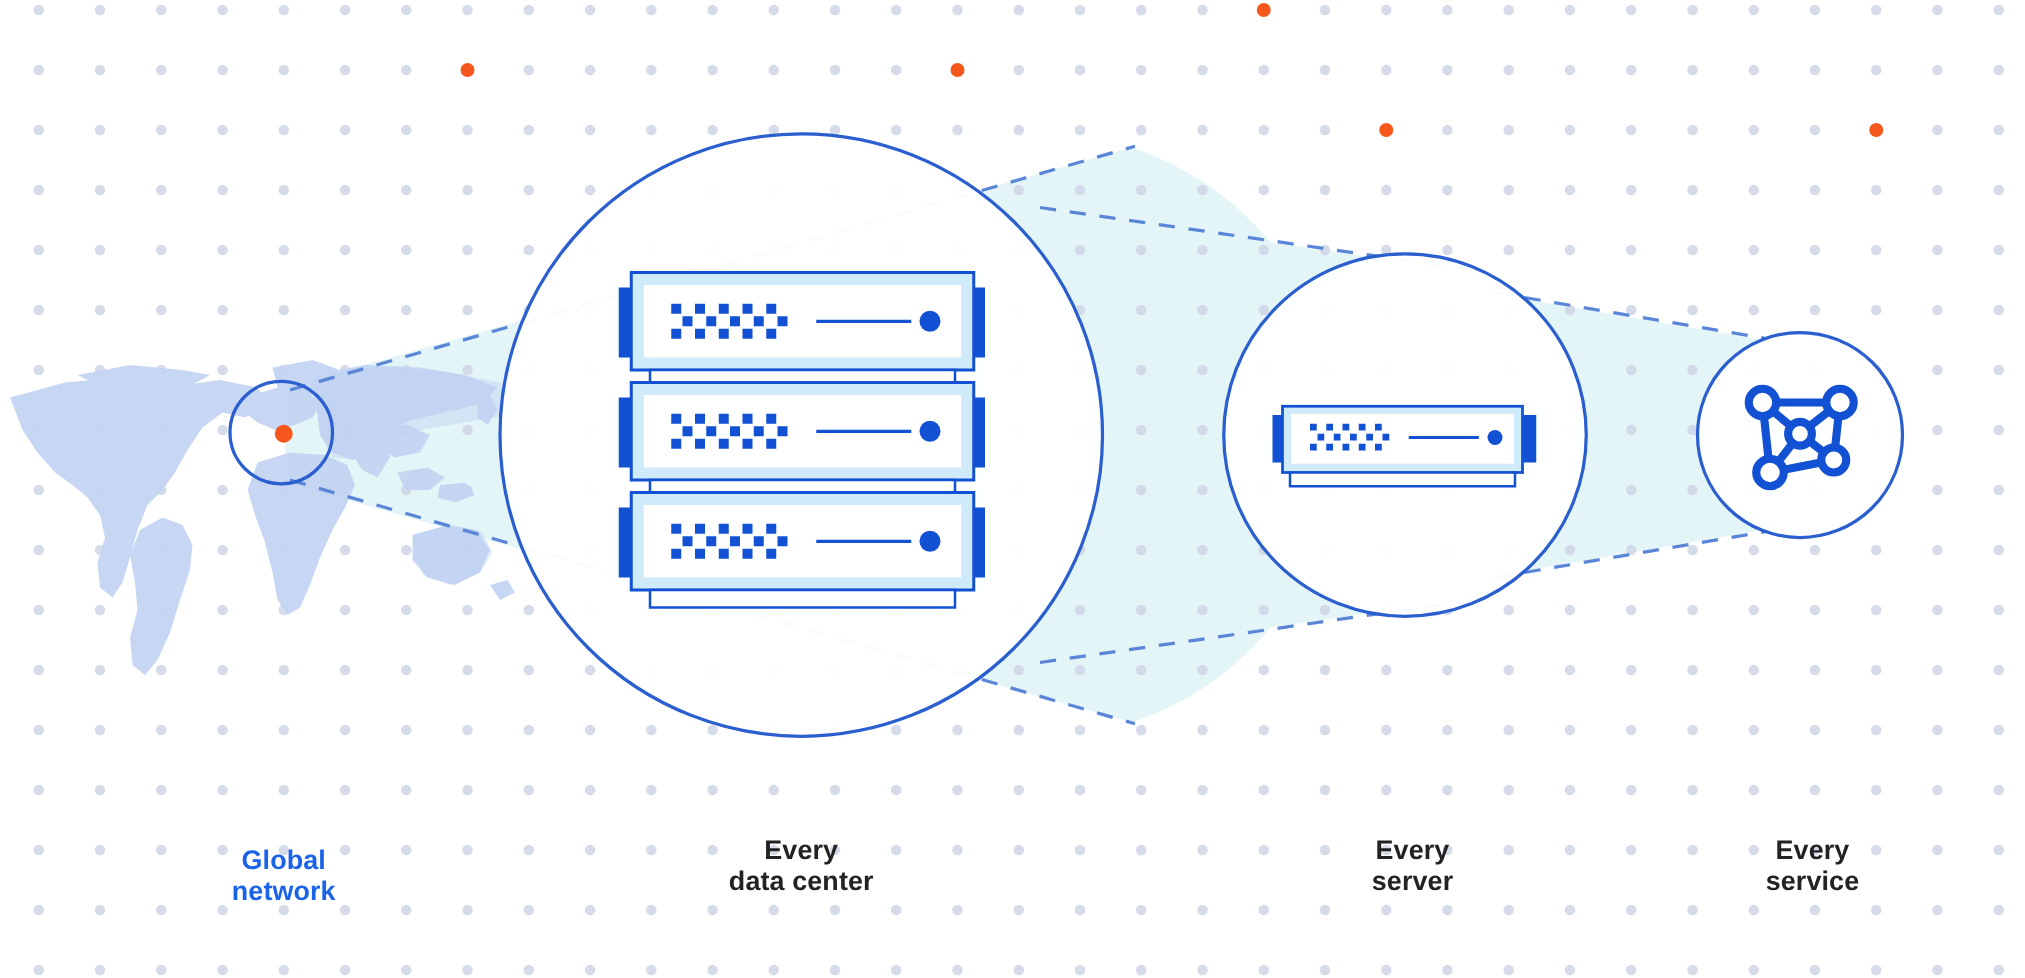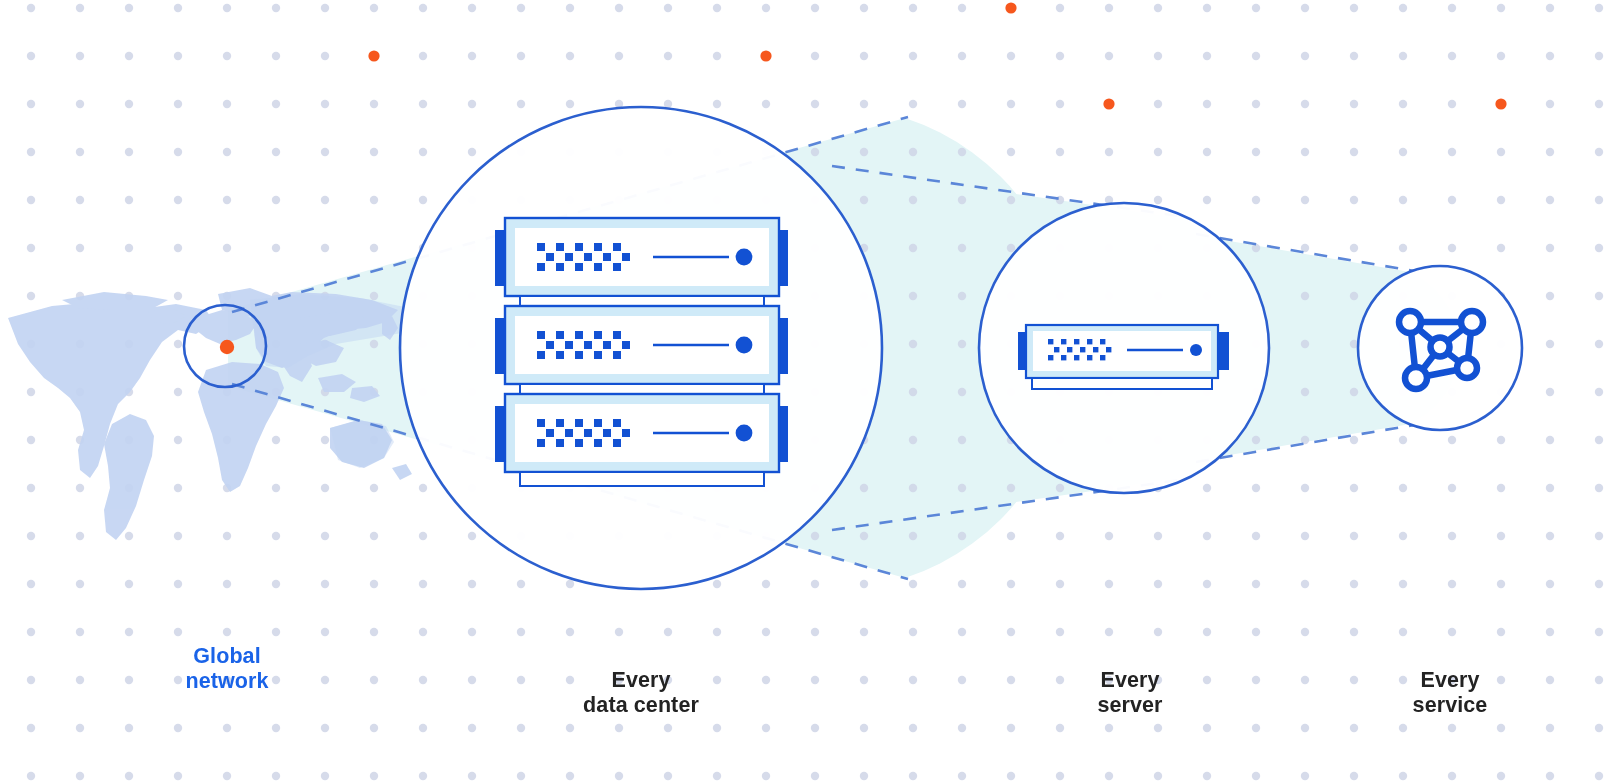--- a/index.html
+++ b/index.html
@@ -858,21 +858,21 @@
       <g>
         <circle cx="1410" cy="322" r="11" fill="#ffffff" stroke="#1251d3" stroke-width="6.5"></circle>
         <circle cx="1472" cy="322" r="11" fill="#ffffff" stroke="#1251d3" stroke-width="6.5"></circle>
         <circle cx="1416" cy="378" r="11" fill="#ffffff" stroke="#1251d3" stroke-width="6.5"></circle>
         <circle cx="1467" cy="368" r="10" fill="#ffffff" stroke="#1251d3" stroke-width="6.5"></circle>
         <circle cx="1440" cy="347" r="9.5" fill="#ffffff" stroke="#1251d3" stroke-width="6.5"></circle>
       </g>
     </g>
   </svg>
 
-  <div class="caption accent" style="left: 127px; top: 644px; width: 200px; color: rgb(26, 99, 232);">Global
+  <div class="caption accent" style="left: 127px; top: 676px; width: 200px; color: rgb(26, 99, 232);">Global
 network</div>
 
   <div class="caption" style="left: 521px; top: 668px; width: 240px; color: rgb(35, 35, 35);">Every
 data center</div>
 
   <div class="caption" style="left: 1030px; top: 668px; width: 200px; color: rgb(35, 35, 35);">Every
 server</div>
 
   <div class="caption" style="left: 1350px; top: 668px; width: 200px; color: rgb(35, 35, 35);">Every
 service</div>

